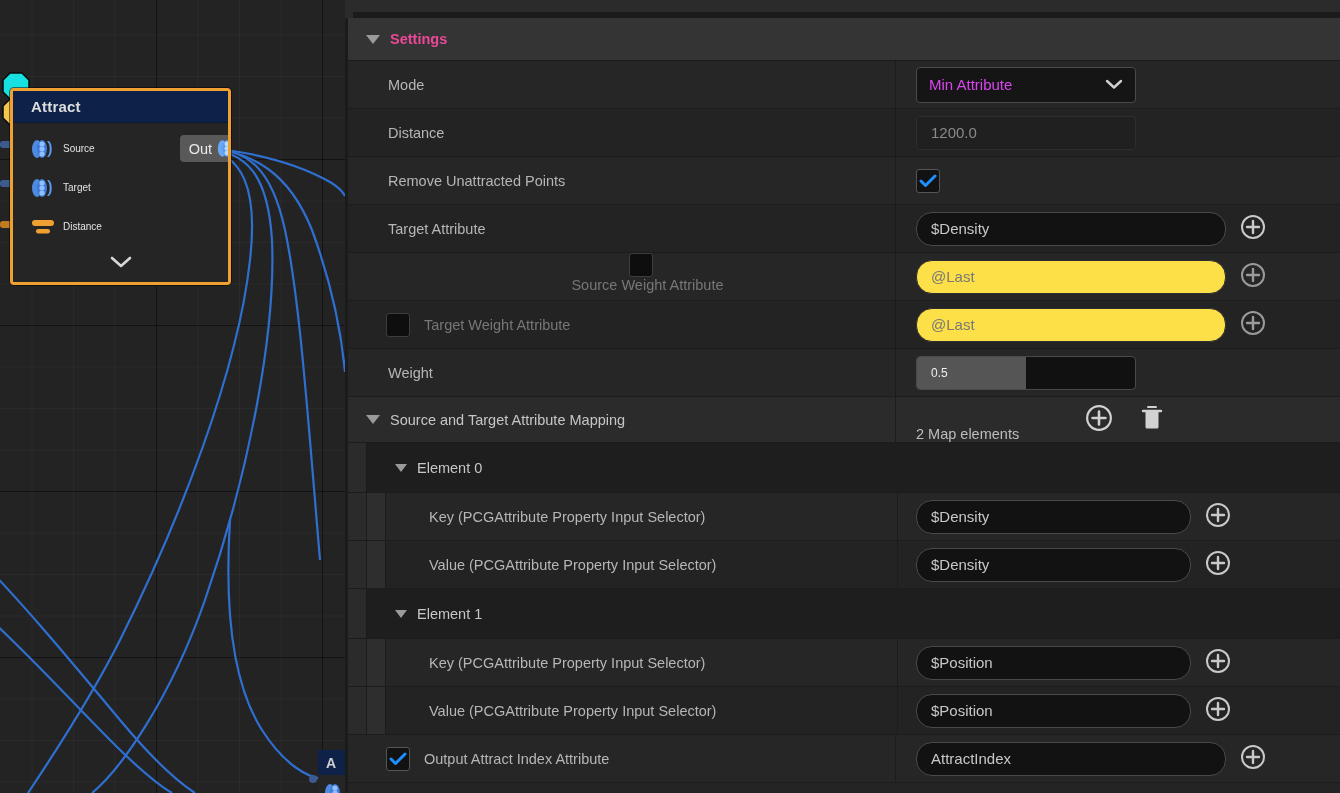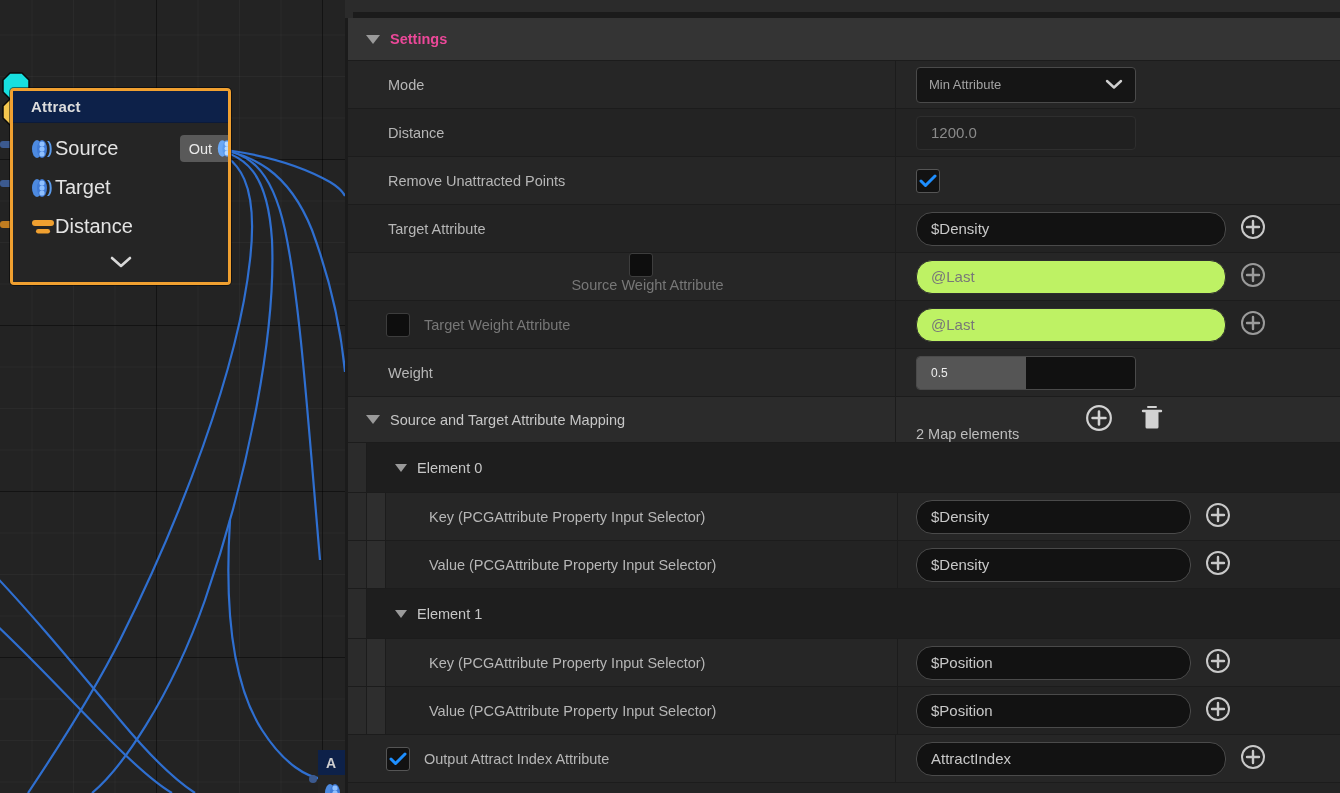--- a/index.html
+++ b/index.html
@@ -48,21 +48,21 @@
     border-bottom:1px solid #0b1a3a;
   }
   .node-title{
     color:#dcdcdc;font-size:15px;font-weight:bold;letter-spacing:.2px;
   }
   .node-body{padding:6px 0 4px 0;background:#252525;}
   .pin-row{
     position:relative;display:flex;align-items:center;height:39px;padding-left:18px;
   }
   .pin-icon{width:24px;display:flex;align-items:center;justify-content:flex-start;}
-  .pin-label{color:#e3e3e3;font-size:20px;margin-left:0;}
+  .pin-label{color:#e3e3e3;font-size:10px;margin-left:8px;}
   .out-chip{
     position:absolute;right:-12px;top:6px;
     display:flex;align-items:center;gap:4px;
     background:#595959;border-radius:4px;padding:3px 4px 3px 9px;
     height:27px;box-sizing:border-box;
   }
   .out-chip .lbl{color:#eaeaea;font-size:14.5px;}
   .node-expander{
     height:32px;display:flex;align-items:center;justify-content:center;
   }
@@ -145,41 +145,41 @@
   
   .guide{width:18px;flex:0 0 18px;background:#2b2b2b;border-right:1px solid #1c1c1c;align-self:stretch;}
   .guide.d2{background:#2e2e2e;}
 
   
   .combo{
     width:220px;height:36px;background:#151515;border:1px solid #4a4a4a;border-radius:4px;
     display:flex;align-items:center;justify-content:space-between;
     padding:0 12px;box-sizing:border-box;
   }
-  .combo .t{color:#a3a3a3;font-size:13px;}
+  .combo .t{color:#d946ef;font-size:15px;}
   .numbox{
     width:220px;height:34px;background:#202020;border:1px solid #2e2e2e;border-radius:4px;
     display:flex;align-items:center;padding:0 14px;box-sizing:border-box;
   }
   .numbox .t{color:#8a8a8a;font-size:15px;}
   .slider{
     width:220px;height:34px;background:#111;border:1px solid #4a4a4a;border-radius:4px;
     display:flex;align-items:center;box-sizing:border-box;overflow:hidden;position:relative;
   }
   .slider .fill{position:absolute;left:0;top:0;bottom:0;width:50%;background:#555;}
   .slider .t{position:relative;color:#eee;font-size:12px;padding-left:14px;}
   .textbox{
     height:34px;background:#121212;border:1px solid #4a4a4a;border-radius:16px;
     display:flex;align-items:center;padding:0 14px;box-sizing:border-box;
   }
   .textbox.w310{width:310px;}
   .textbox.w275{width:275px;}
   .textbox .t{color:#c8c8c8;font-size:15px;}
   .textbox .t.dim{color:#787878;}
-  .textbox.disabled{background:#bef264;border-color:#2e2e2e;}
+  .textbox.disabled{background:#fde047;border-color:#2e2e2e;}
 
   .cb{
     width:24px;height:24px;border-radius:3px;background:#121212;border:1px solid #555;
     display:flex;align-items:center;justify-content:center;box-sizing:border-box;flex:0 0 auto;
   }
   .cb.unchecked{background:#0e0e0e;border-color:#3d3d3d;}
 
   .plus{margin-left:14px;flex:0 0 auto;}
   .trash{margin-left:26px;flex:0 0 auto;}
   .mapcount{color:#bdbdbd;font-size:14.5px;margin-top:28px;}

